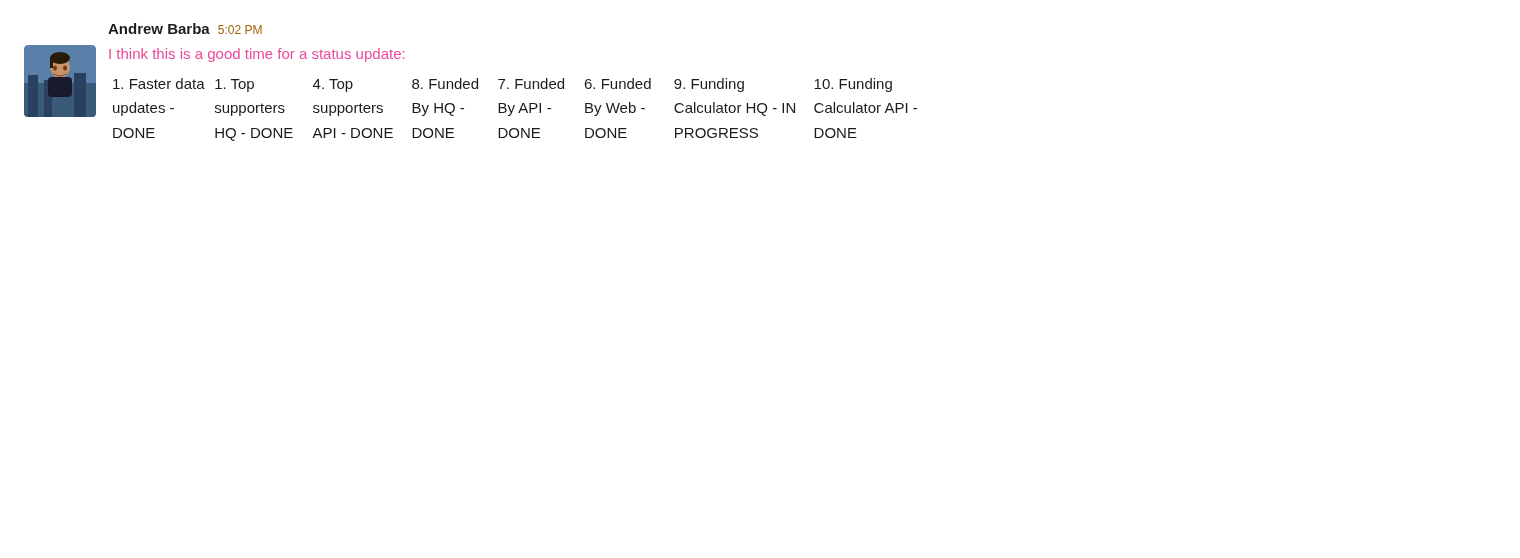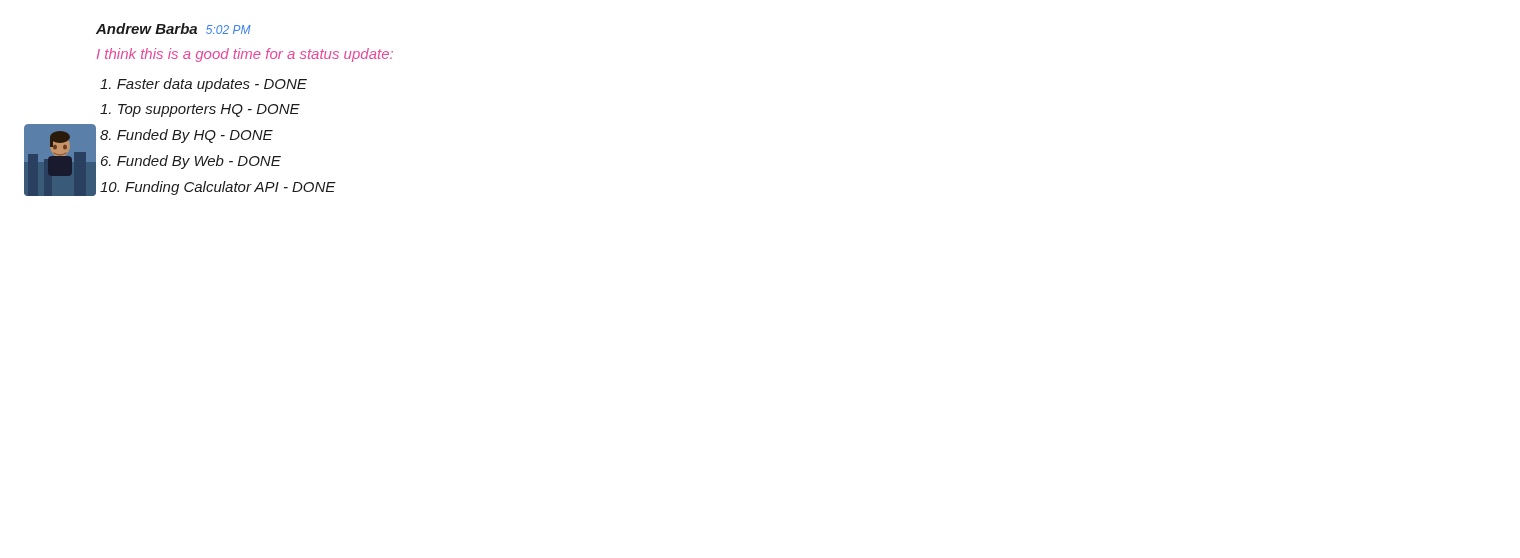--- a/index.html
+++ b/index.html
@@ -15,23 +15,23 @@
       color: #1d1c1d;
       width: 1520px;
       min-height: 558px;
       display: flex;
       align-items: flex-start;
       padding: 20px 24px;
     }
 
     .message-container {
       display: flex;
-      align-items: flex-end;
+      align-items: center;
+      gap: 12px;
       max-width: 900px;
-      font-style: italic;
     }
 
     
     .avatar-svg {
       width: 72px;
       height: 72px;
       border-radius: 4px;
       flex-shrink: 0;
     }
 
@@ -50,33 +50,33 @@
 
     .username {
       font-weight: 700;
       font-size: 15px;
       color: #1d1c1d;
       cursor: pointer;
     }
 
     .timestamp {
       font-size: 12px;
-      color: #3b82f6;
+      color: #a16207;
     }
 
     .message-text {
       font-size: 15px;
       line-height: 1.5;
       color: #ec4899;
     }
 
     .status-list {
       margin-top: 2px;
       display: flex;
-      flex-direction: column;
+      flex-direction: row;
       gap: 1px;
     }
 
     .list-item {
       font-size: 15px;
       line-height: 1.65;
       color: #1d1c1d;
       padding-left: 4px;
     }
   </style>
@@ -117,18 +117,21 @@
   <div class="message-body">
     <div class="message-header">
       <span class="username">Andrew Barba</span>
       <span class="timestamp">5:02 PM</span>
     </div>
     <div class="message-text">I think this is a good time for a status update:</div>
     <div class="status-list">
 
     <div class="list-item">1. Faster data updates - DONE</div>
         <div class="list-item">1. Top supporters HQ - DONE</div>
+        <div class="list-item">4. Top supporters API - DONE</div>
         <div class="list-item">8. Funded By HQ - DONE</div>
+        <div class="list-item">7. Funded By API - DONE</div>
         <div class="list-item">6. Funded By Web - DONE</div>
+        <div class="list-item">9. Funding Calculator HQ - IN PROGRESS</div>
         <div class="list-item">10. Funding Calculator API - DONE</div>
       </div>
   </div>
 </div>
 
 </body></html>

